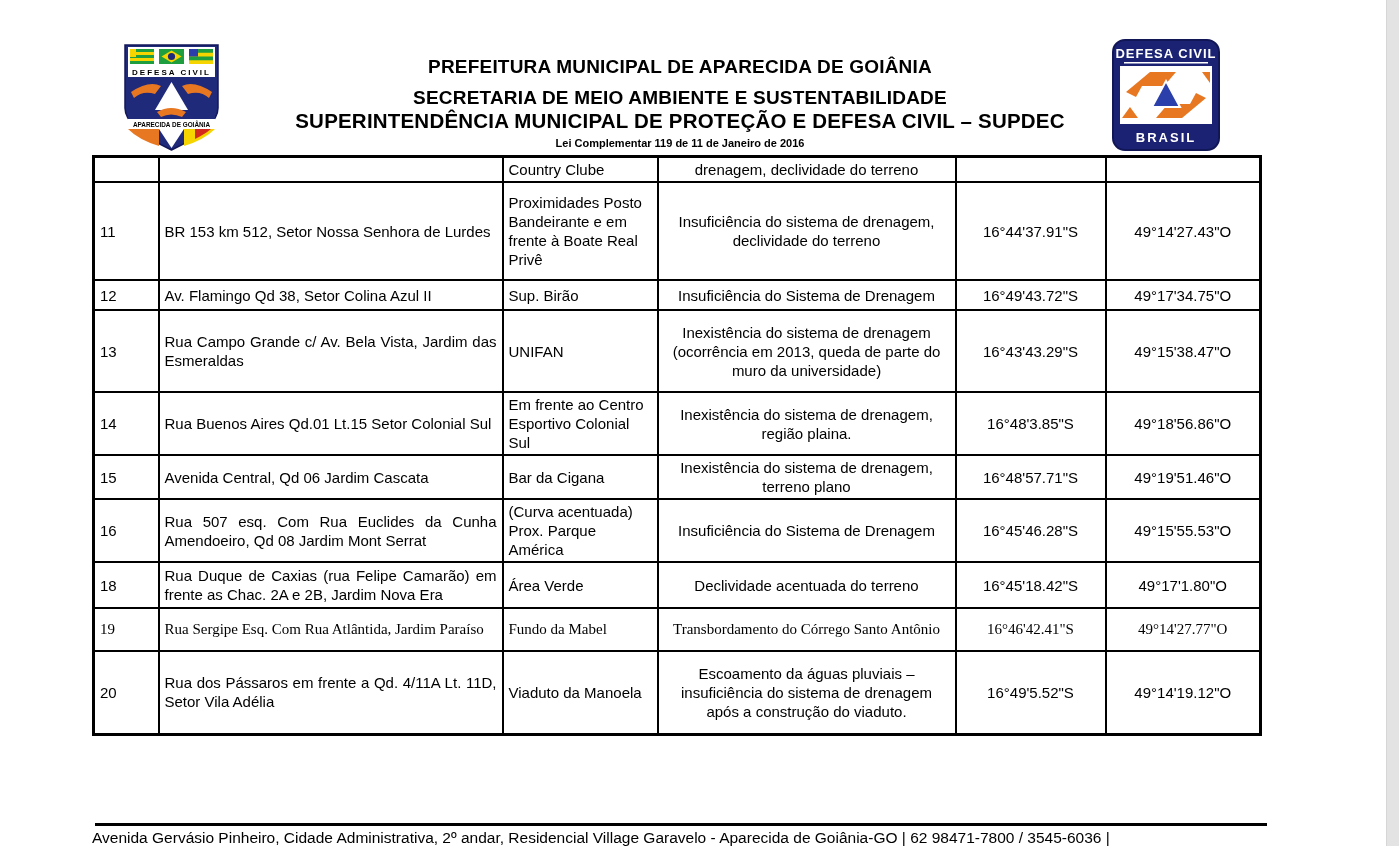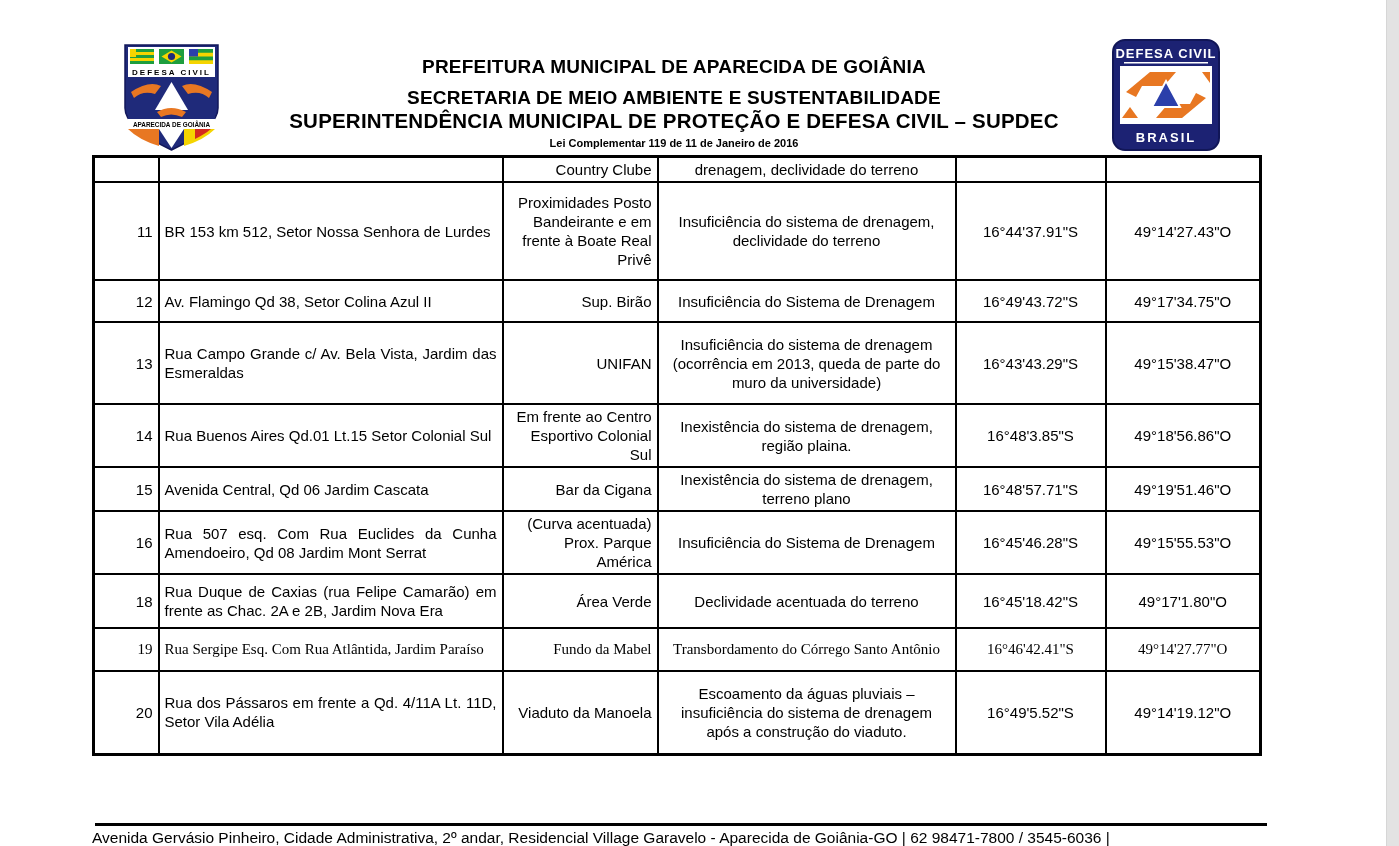--- a/index.html
+++ b/index.html
@@ -11,42 +11,42 @@
     color: #000;
     overflow: hidden;
   }
   .page-edge {
     position: absolute; right: 0; top: 0; width: 13px; height: 846px;
     background: #e3e3e3; border-left: 1px solid #d6d6d6;
   }
   
   .logo-left { position: absolute; left: 121px; top: 42px; width: 101px; height: 110px; }
   .logo-right { position: absolute; left: 1112px; top: 39px; width: 108px; height: 112px; }
-  .titles { position: absolute; left: 229px; top: 56px; width: 890px; text-align: center; }
+  .titles { position: absolute; left: 235px; top: 56px; width: 890px; text-align: center; }
   .title1 { font-size: 19px; font-weight: bold; letter-spacing: .2px; }
   .title2 { font-size: 19px; font-weight: bold; margin-top: 9px; letter-spacing: .2px; }
   .title3 { font-size: 20.5px; font-weight: bold; margin-top: 0; letter-spacing: .2px; }
   .subtitle { font-size: 11px; font-weight: bold; margin-top: 4px; }
   
   table.loc {
     position: absolute; left: 92px; top: 155px;
     width: 1167px; table-layout: fixed;
     border-collapse: collapse;
     font-size: 15px; line-height: 19px;
   }
   table.loc td {
     border: 2px solid #000;
     vertical-align: middle;
     padding: 2px 5px;
     overflow: hidden;
   }
   table.loc { border: 3px solid #000; }
-  td.c-number   { text-align: right; }
+  td.c-number   { text-align: left; }
   td.c-address  { text-align: justify; padding: 2px 7px; }
-  td.c-reference{ text-align: right; padding: 2px 10px; }
+  td.c-reference{ text-align: left; padding: 2px 10px; }
   td.c-problem  { text-align: center; padding: 2px 12px; }
   td.c-latitude { text-align: center; }
   td.c-longitude{ text-align: center; }
   
   .footer-rule { position: absolute; left: 95px; top: 823px; width: 1172px; height: 3px; background: #000; }
   .footer-text {
     position: absolute; left: 92px; top: 829px; width: 1175px;
     font-size: 15.5px;
   }
 </style>
@@ -139,33 +139,33 @@
         <td class="c-longitude"></td>
       </tr>
       <tr style="height: 98px;">
         <td class="c-number">11</td>
         <td class="c-address">BR 153 km 512, Setor Nossa Senhora de Lurdes</td>
         <td class="c-reference">Proximidades Posto Bandeirante e em frente à Boate Real Privê</td>
         <td class="c-problem">Insuficiência do sistema de drenagem, declividade do terreno</td>
         <td class="c-latitude">16°44'37.91"S</td>
         <td class="c-longitude">49°14'27.43"O</td>
       </tr>
-      <tr style="height: 42px;">
+      <tr style="height: 30px;">
         <td class="c-number">12</td>
         <td class="c-address">Av. Flamingo Qd 38, Setor Colina Azul II</td>
         <td class="c-reference">Sup. Birão</td>
         <td class="c-problem">Insuficiência do Sistema de Drenagem</td>
         <td class="c-latitude">16°49'43.72"S</td>
         <td class="c-longitude">49°17'34.75"O</td>
       </tr>
       <tr style="height: 82px;">
         <td class="c-number">13</td>
         <td class="c-address">Rua Campo Grande c/ Av. Bela Vista, Jardim das Esmeraldas</td>
         <td class="c-reference">UNIFAN</td>
-        <td class="c-problem">Insuficiência do sistema de drenagem (ocorrência em 2013, queda de parte do muro da universidade)</td>
+        <td class="c-problem">Inexistência do sistema de drenagem (ocorrência em 2013, queda de parte do muro da universidade)</td>
         <td class="c-latitude">16°43'43.29"S</td>
         <td class="c-longitude">49°15'38.47"O</td>
       </tr>
       <tr style="height: 62px;">
         <td class="c-number">14</td>
         <td class="c-address">Rua Buenos Aires Qd.01 Lt.15  Setor Colonial Sul</td>
         <td class="c-reference">Em frente ao Centro Esportivo Colonial Sul</td>
         <td class="c-problem">Inexistência do sistema de drenagem, região plaina.</td>
         <td class="c-latitude">16°48'3.85"S</td>
         <td class="c-longitude">49°18'56.86"O</td>
@@ -179,21 +179,21 @@
         <td class="c-longitude">49°19'51.46"O</td>
       </tr>
       <tr style="height: 63px;">
         <td class="c-number">16</td>
         <td class="c-address">Rua 507 esq. Com Rua Euclides da Cunha Amendoeiro, Qd 08 Jardim Mont Serrat</td>
         <td class="c-reference">(Curva acentuada) Prox. Parque América</td>
         <td class="c-problem">Insuficiência do Sistema de Drenagem</td>
         <td class="c-latitude">16°45'46.28"S</td>
         <td class="c-longitude">49°15'55.53"O</td>
       </tr>
-      <tr style="height: 54px;">
+      <tr style="height: 46px;">
         <td class="c-number">18</td>
         <td class="c-address">Rua Duque de Caxias (rua Felipe Camarão) em frente as Chac. 2A e 2B, Jardim Nova Era</td>
         <td class="c-reference">Área Verde</td>
         <td class="c-problem">Declividade acentuada do terreno</td>
         <td class="c-latitude">16°45'18.42"S</td>
         <td class="c-longitude">49°17'1.80"O</td>
       </tr>
       <tr style="height: 43px; font-family: Liberation Serif, serif;">
         <td class="c-number">19</td>
         <td class="c-address">Rua Sergipe Esq. Com Rua Atlântida, Jardim Paraíso</td>

